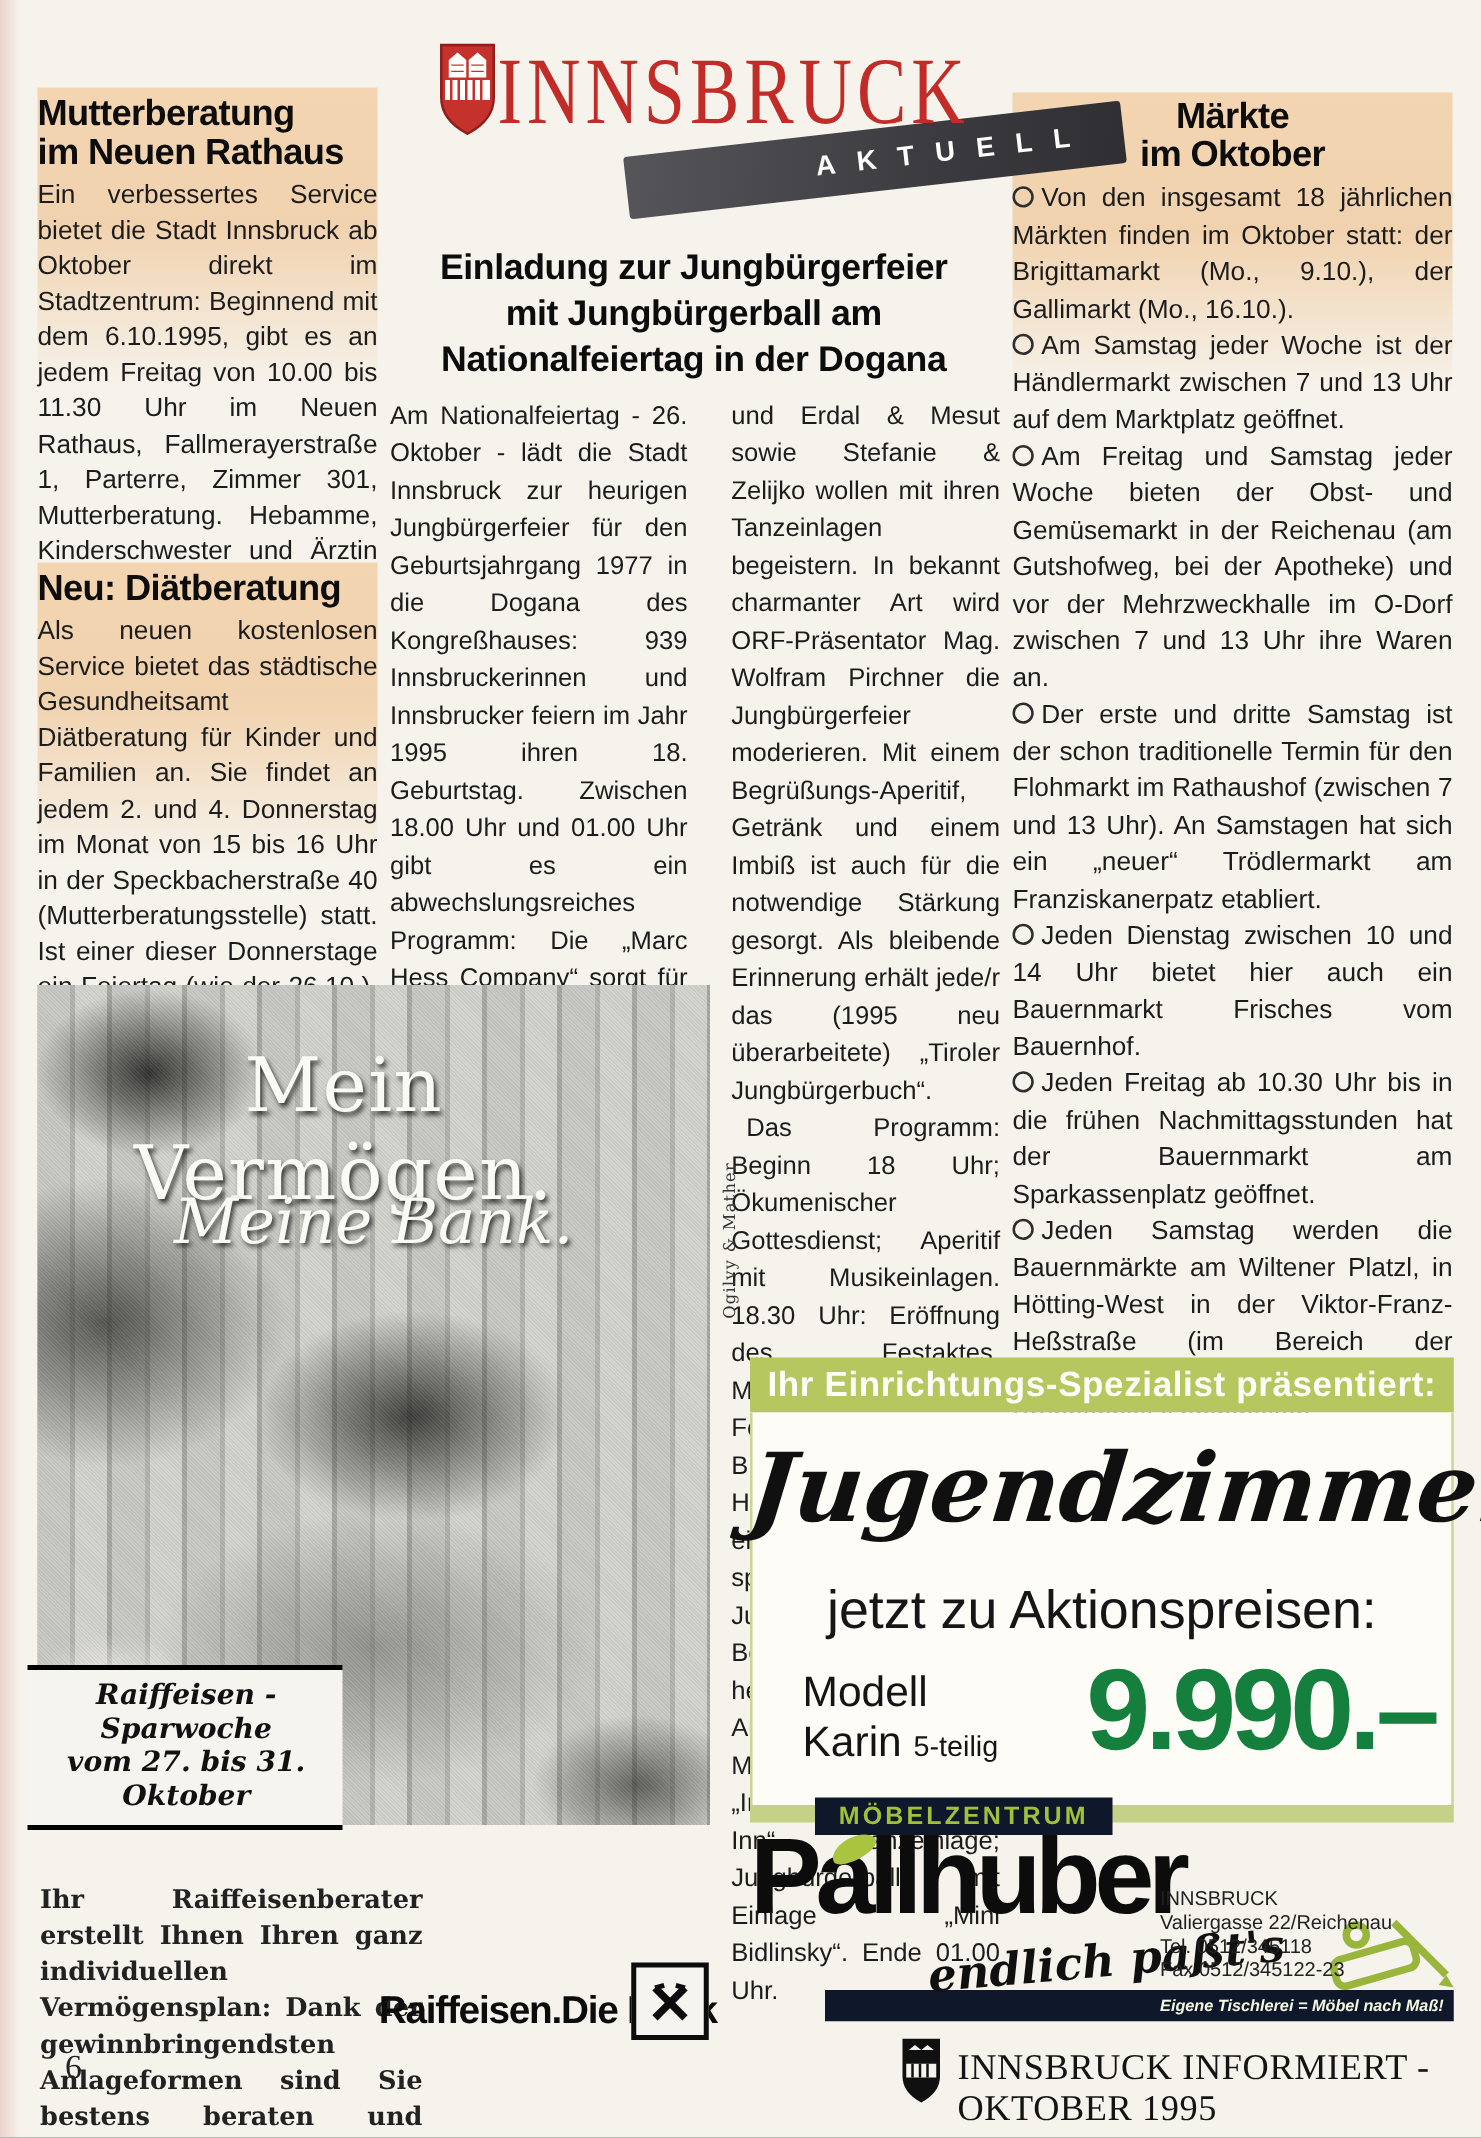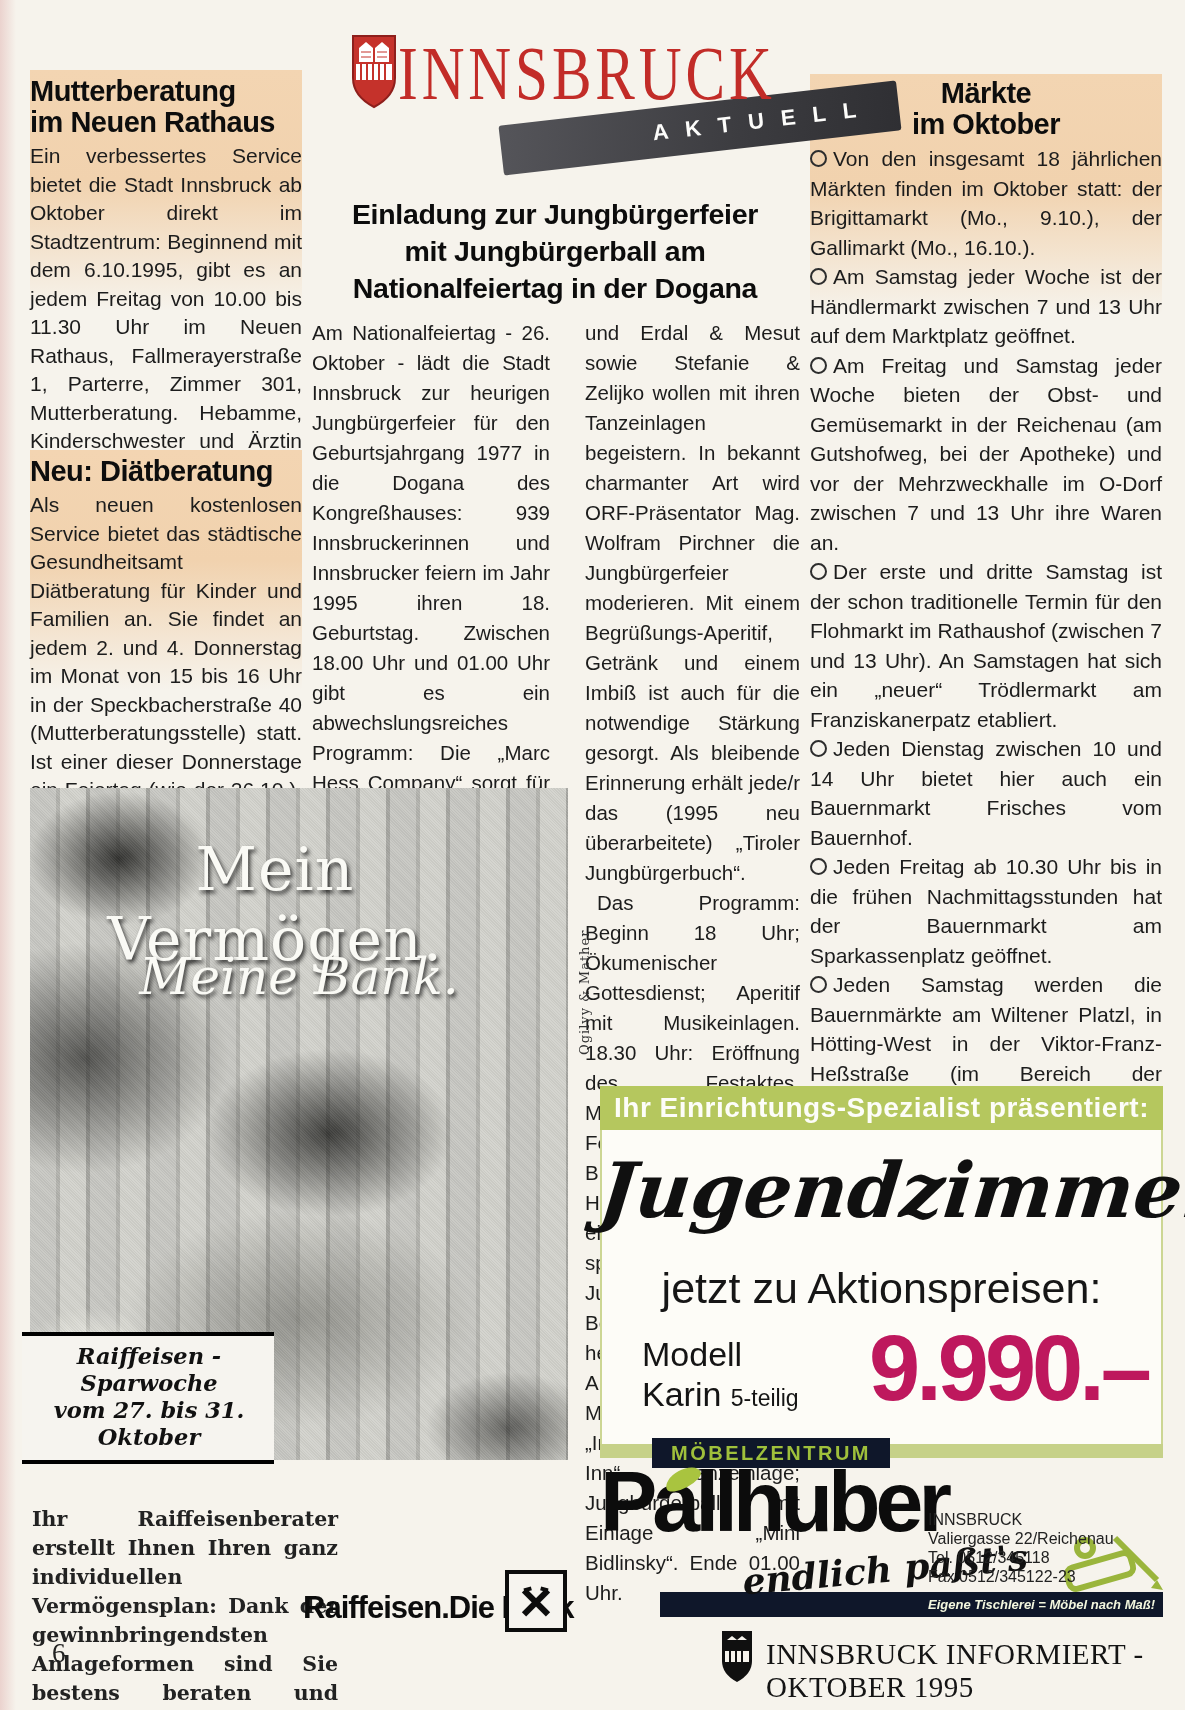--- a/index.html
+++ b/index.html
@@ -71,21 +71,21 @@
   .ph-banner{left:600px;top:1086px;width:563px;height:44px;background:#b5c75e;color:#fdfdf8;
        font-size:28px;font-weight:800;display:flex;align-items:center;justify-content:center;letter-spacing:.5px;}
   .ph-box{left:600px;top:1130px;width:563px;height:316px;background:#fdfcf7;box-sizing:border-box;
        border:2px solid #ccd693;border-top:none;}
   .ph-product{left:600px;top:1146px;width:563px;text-align:center;font-family:"DejaVu Serif",serif;
        font-style:italic;font-weight:700;font-size:76px;color:#101010;transform:skewX(-6deg);}
   .ph-subline{left:600px;top:1264px;width:563px;text-align:center;font-size:43px;color:#161616;}
   .ph-model{left:642px;top:1334px;font-size:34px;line-height:40px;color:#141414;}
   .ph-model small{font-size:23px;}
   .ph-price{left:838px;top:1322px;width:310px;text-align:right;font-size:92px;font-weight:900;
-       letter-spacing:-4px;color:#be185d;line-height:1;}
+       letter-spacing:-4px;color:#15803d;line-height:1;}
   .ph-strip{left:600px;top:1444px;width:563px;height:14px;background:#c6d188;}
   .ph-mz{left:652px;top:1438px;width:238px;height:30px;background:#0f172a;color:#9fc03b;
        display:flex;align-items:center;justify-content:center;font-size:20px;font-weight:800;letter-spacing:2.5px;}
   .ph-brand{left:600px;top:1458px;font-size:86px;font-weight:800;letter-spacing:-5px;color:#0c0c0c;line-height:1;}
   .ph-leaf{left:664px;top:1470px;width:38px;height:18px;background:#a9c43f;border-radius:50% 50% 50% 50%/60% 60% 40% 40%;
        transform:rotate(-28deg);z-index:6;}
   .ph-slogan{left:742px;top:1548px;font-family:"DejaVu Serif",serif;font-style:italic;font-weight:700;
        font-size:36px;color:#101010;transform:rotate(-5deg);z-index:7;}
   .ph-bar{left:660px;top:1592px;width:503px;height:25px;background:#0f172a;color:#f3f7df;
        font-size:13px;font-style:italic;font-weight:800;line-height:25px;text-align:right;

